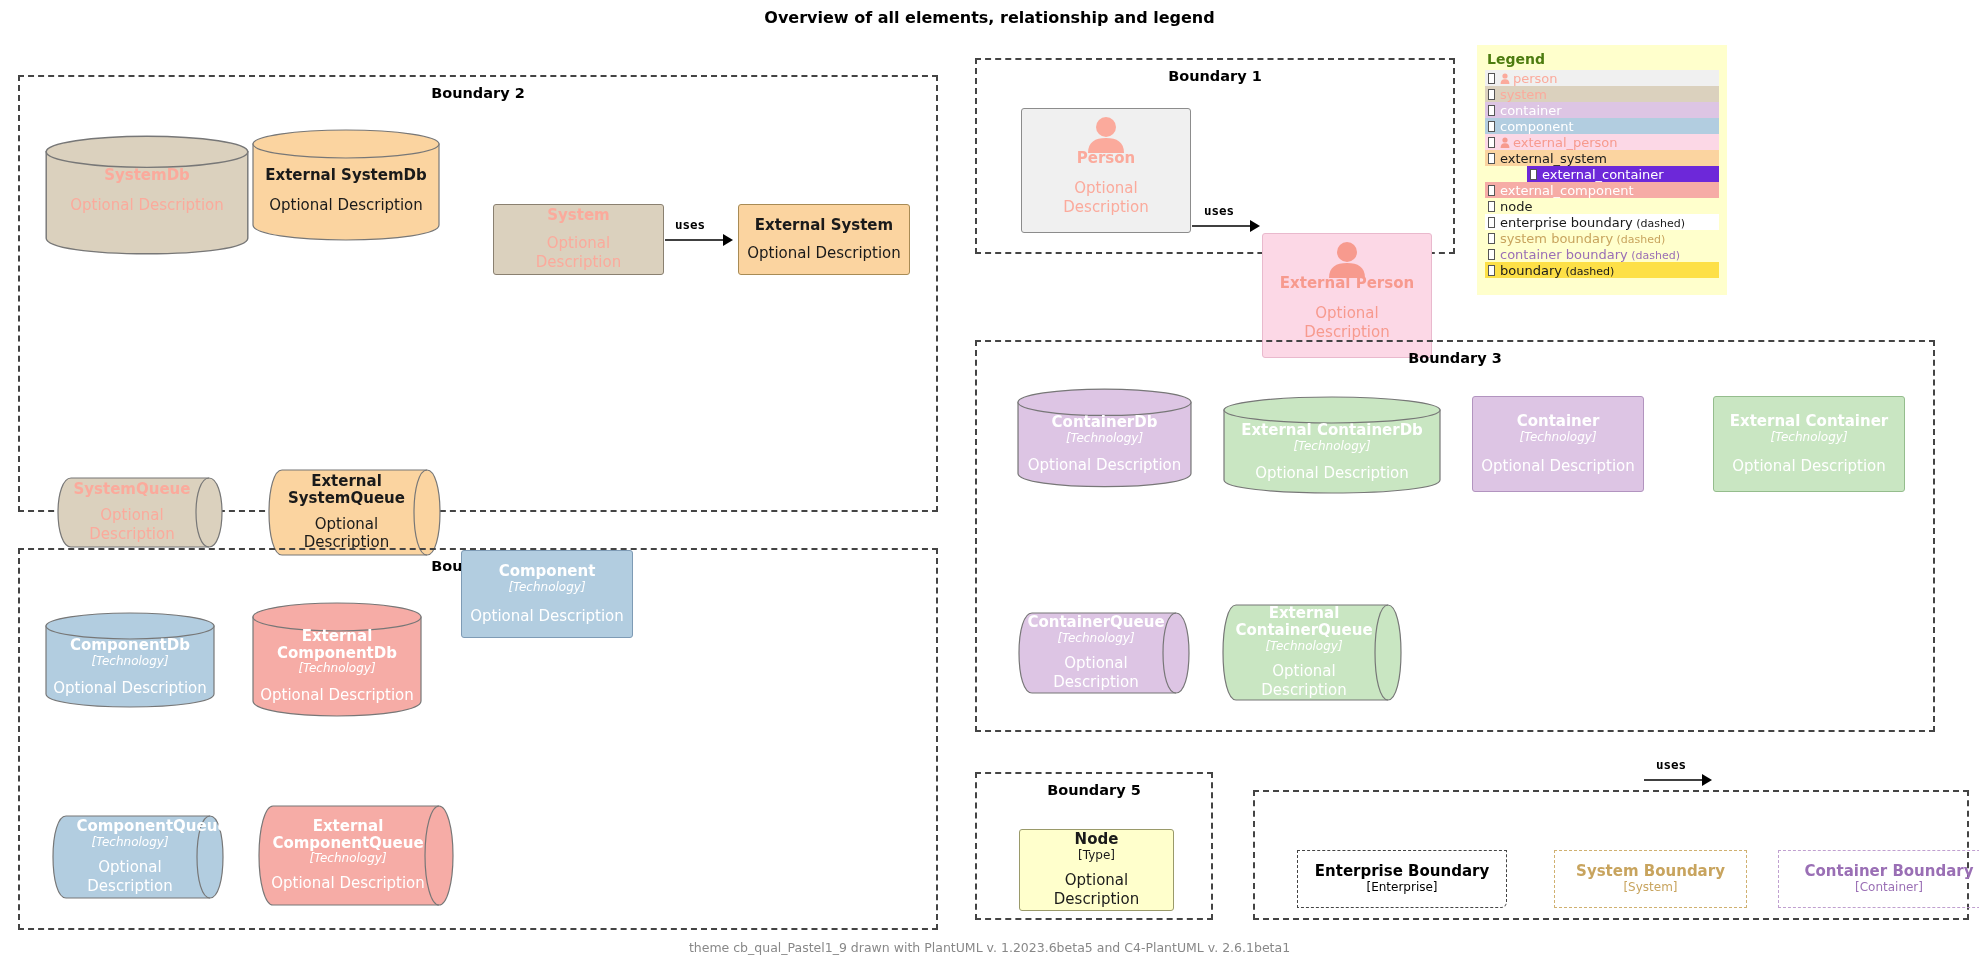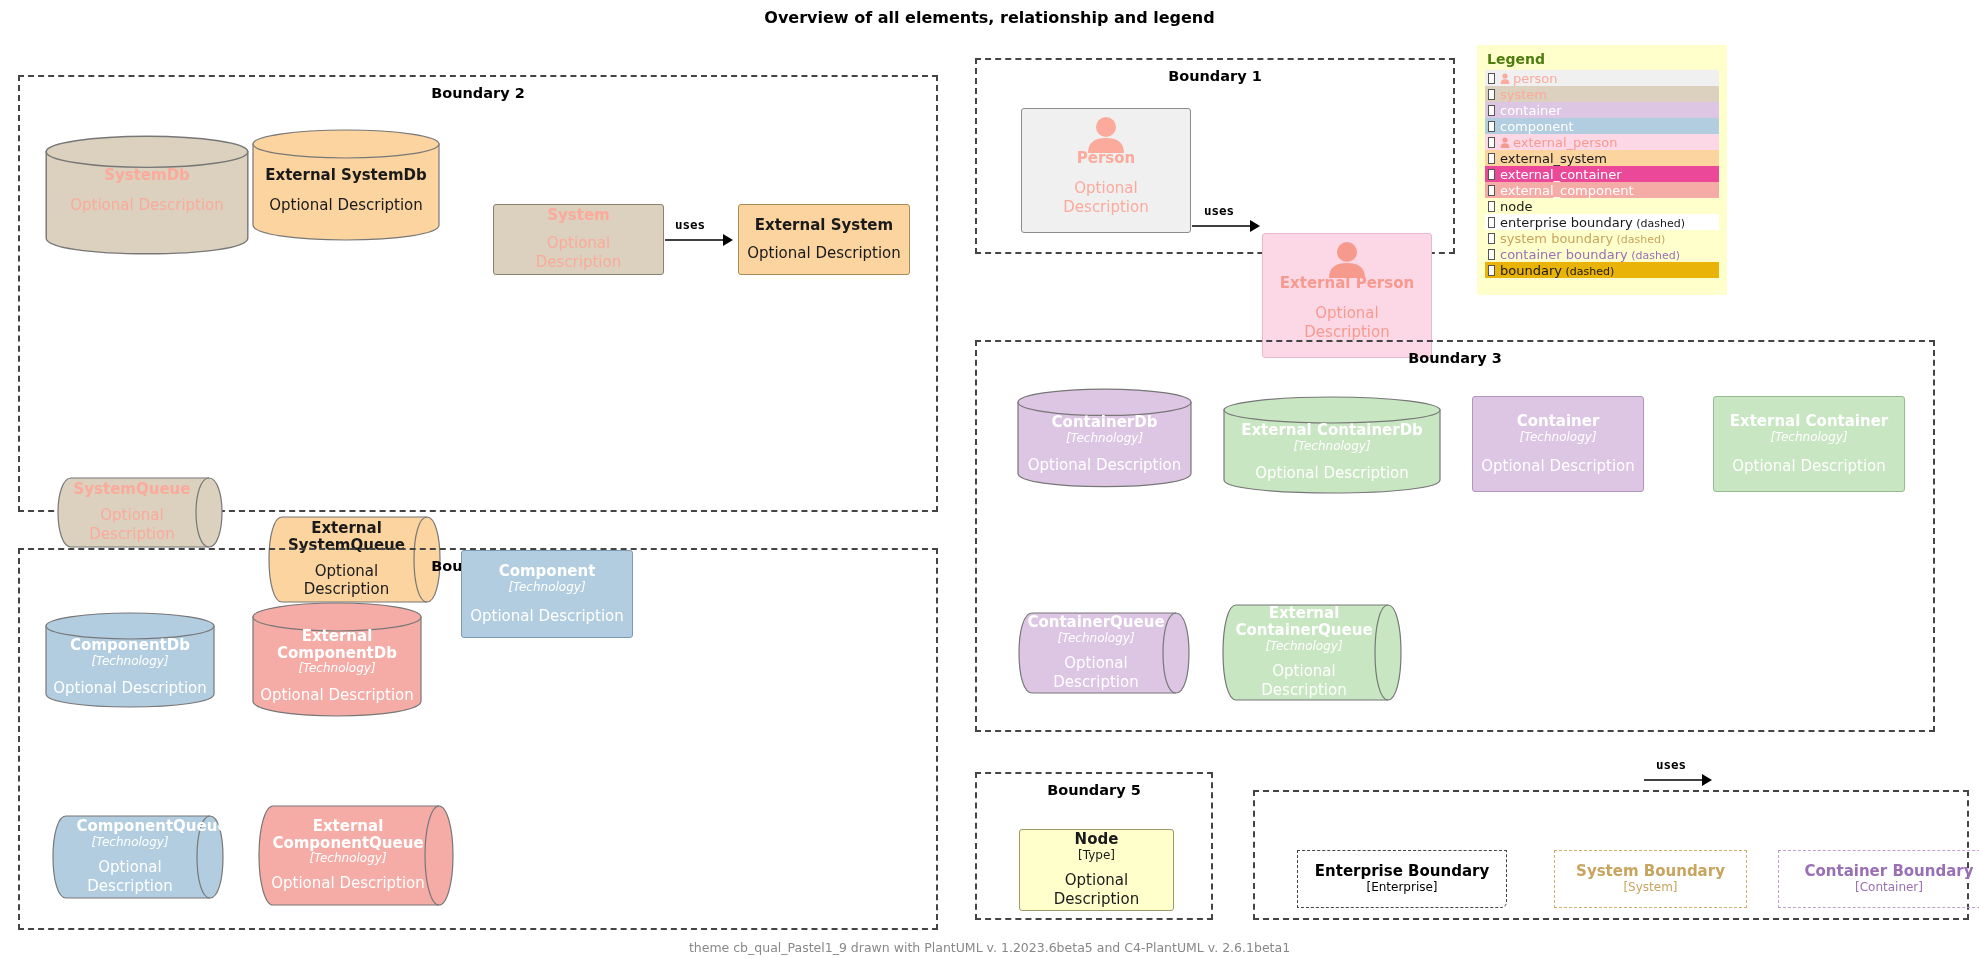--- a/index.html
+++ b/index.html
@@ -194,21 +194,21 @@
     <svg class="q-shape" viewBox="0 0 166 71" preserveAspectRatio="none">
       <path d="M14,1 L152,1 C160,1 165,17 165,35.5 C165,54 160,70 152,70 L14,70 C6,70 1,54 1,35.5 C1,17 6,1 14,1 Z" fill="#dbd1be" stroke="#777" stroke-width="1.2"></path>
       <path d="M152,1 C144,1 139,17 139,35.5 C139,54 144,70 152,70" fill="none" stroke="#777" stroke-width="1.2"></path>
     </svg>
     <div class="q-content">
       <div class="n-name" style="color:#fbaa9c;">SystemQueue</div>
       <div class="n-desc" style="color:#fbaa9c; margin-top:8px;">Optional Description</div>
     </div>
   </div>
 
-  <div class="node queue" style="left:248px; top:392px; width:173px; height:87px;margin-top:47px;">
+  <div class="node queue" style="left:248px; top:392px; width:173px; height:87px;">
     <svg class="q-shape" viewBox="0 0 173 87" preserveAspectRatio="none">
       <path d="M14,1 L159,1 C167,1 172,20 172,43.5 C172,67 167,86 159,86 L14,86 C6,86 1,67 1,43.5 C1,20 6,1 14,1 Z" fill="#fbd4a0" stroke="#777" stroke-width="1.2"></path>
       <path d="M159,1 C151,1 146,20 146,43.5 C146,67 151,86 159,86" fill="none" stroke="#777" stroke-width="1.2"></path>
     </svg>
     <div class="q-content">
       <div class="n-name" style="color:#1a1a1a;">External SystemQueue</div>
       <div class="n-desc" style="color:#1a1a1a; margin-top:8px;">Optional Description</div>
     </div>
   </div>
 </div>
@@ -429,21 +429,21 @@
         <svg viewBox="0 0 10 11" class="lg-person-icon">
           <circle cx="5" cy="3" r="2.6" fill="#f79a8e"></circle>
           <path d="M0.6,11 C0.6,7.4 2.4,6.2 5,6.2 C7.6,6.2 9.4,7.4 9.4,11 Z" fill="#f79a8e"></path>
         </svg>
         <span class="lg-text" style="color: rgb(247, 154, 142);">external_person</span>
       </div>
       <div class="lg-row" style="background: rgb(251, 212, 160);">
         <span class="lg-box"></span>
         <span class="lg-text" style="color: rgb(26, 26, 26);">external_system</span>
       </div>
-      <div class="lg-row" style="background: #ec4899;">
+      <div class="lg-row" style="background: #6d28d9; margin-left: 42px;">
         <span class="lg-box"></span>
         <span class="lg-text" style="color: rgb(255, 255, 255);">external_container</span>
       </div>
       <div class="lg-row" style="background: rgb(246, 172, 166);">
         <span class="lg-box"></span>
         <span class="lg-text" style="color: rgb(255, 255, 255);">external_component</span>
       </div>
       <div class="lg-row" style="background: rgb(255, 255, 204);">
         <span class="lg-box"></span>
         <span class="lg-text" style="color: rgb(26, 26, 26);">node</span>
@@ -453,20 +453,20 @@
         <span class="lg-text" style="color: rgb(26, 26, 26);">enterprise boundary<span class="dim"> (dashed)</span></span>
       </div>
       <div class="lg-row" style="background: rgb(255, 255, 204);">
         <span class="lg-box"></span>
         <span class="lg-text" style="color: rgb(200, 164, 94);">system boundary<span class="dim"> (dashed)</span></span>
       </div>
       <div class="lg-row" style="background: rgb(255, 255, 204);">
         <span class="lg-box"></span>
         <span class="lg-text" style="color: rgb(154, 111, 181);">container boundary<span class="dim"> (dashed)</span></span>
       </div>
-      <div class="lg-row" style="background: #eab308;">
+      <div class="lg-row" style="background: #fde047;">
         <span class="lg-box"></span>
         <span class="lg-text" style="color: rgb(26, 26, 26);">boundary<span class="dim"> (dashed)</span></span>
       </div>
     </div>
 </div>
 
 <div class="footer">theme cb_qual_Pastel1_9 drawn with PlantUML v. 1.2023.6beta5 and C4-PlantUML v. 2.6.1beta1</div>
 
 </body></html>

